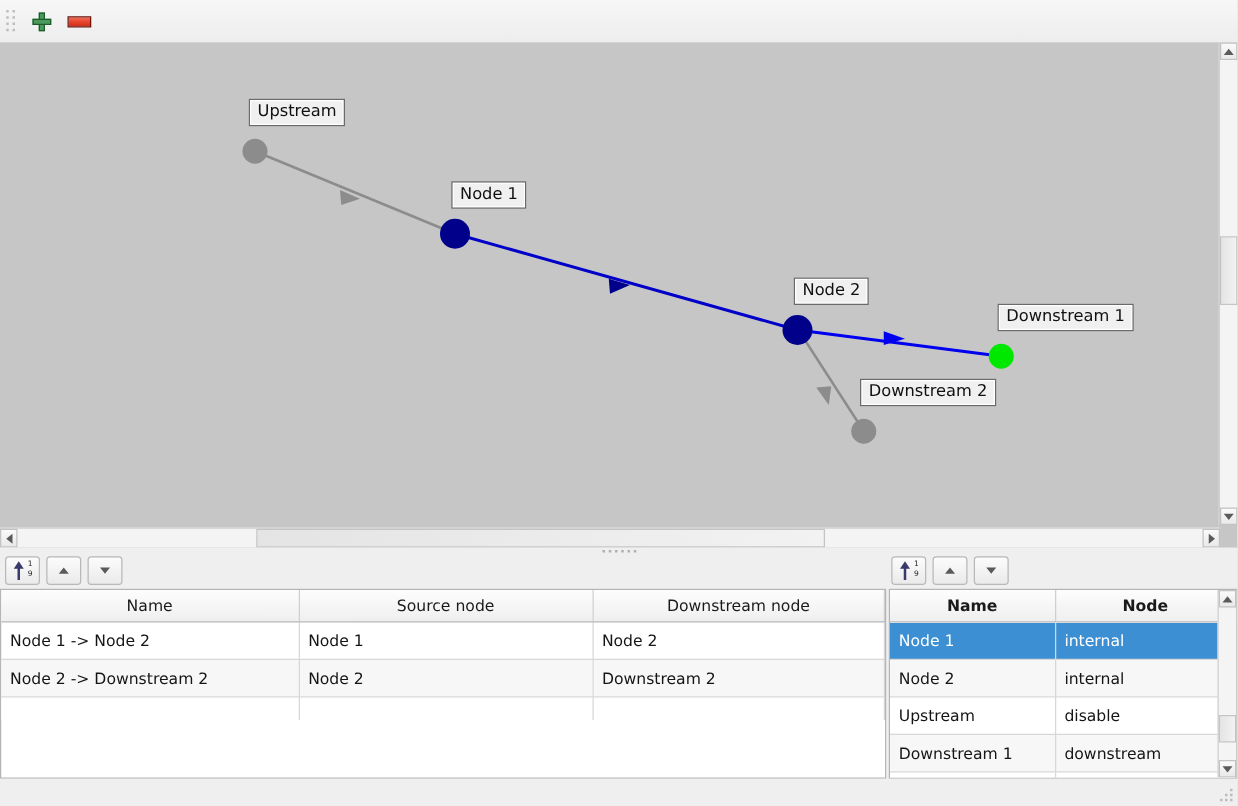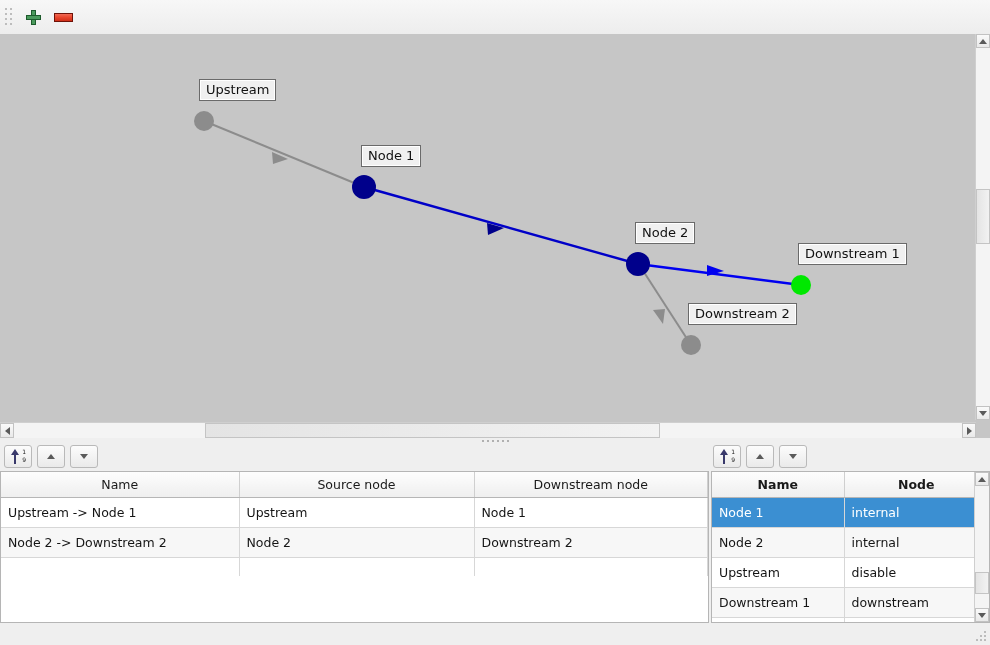--- a/index.html
+++ b/index.html
@@ -278,23 +278,23 @@
         </colgroup>
       <thead>
         <tr>
           <th>Name</th>
           <th>Source node</th>
           <th>Downstream node</th>
         </tr>
       </thead>
       <tbody>
         <tr>
-          <td>Upstream -&gt; Node 1</td>
-          <td>Upstream</td>
+          <td>Node 1 -&gt; Node 2</td>
           <td>Node 1</td>
+          <td>Node 2</td>
         </tr>
         <tr>
           <td>Node 2 -&gt; Downstream 2</td>
           <td>Node 2</td>
           <td>Downstream 2</td>
         </tr>
         <tr class="empty">
           <td></td>
           <td></td>
           <td></td>

